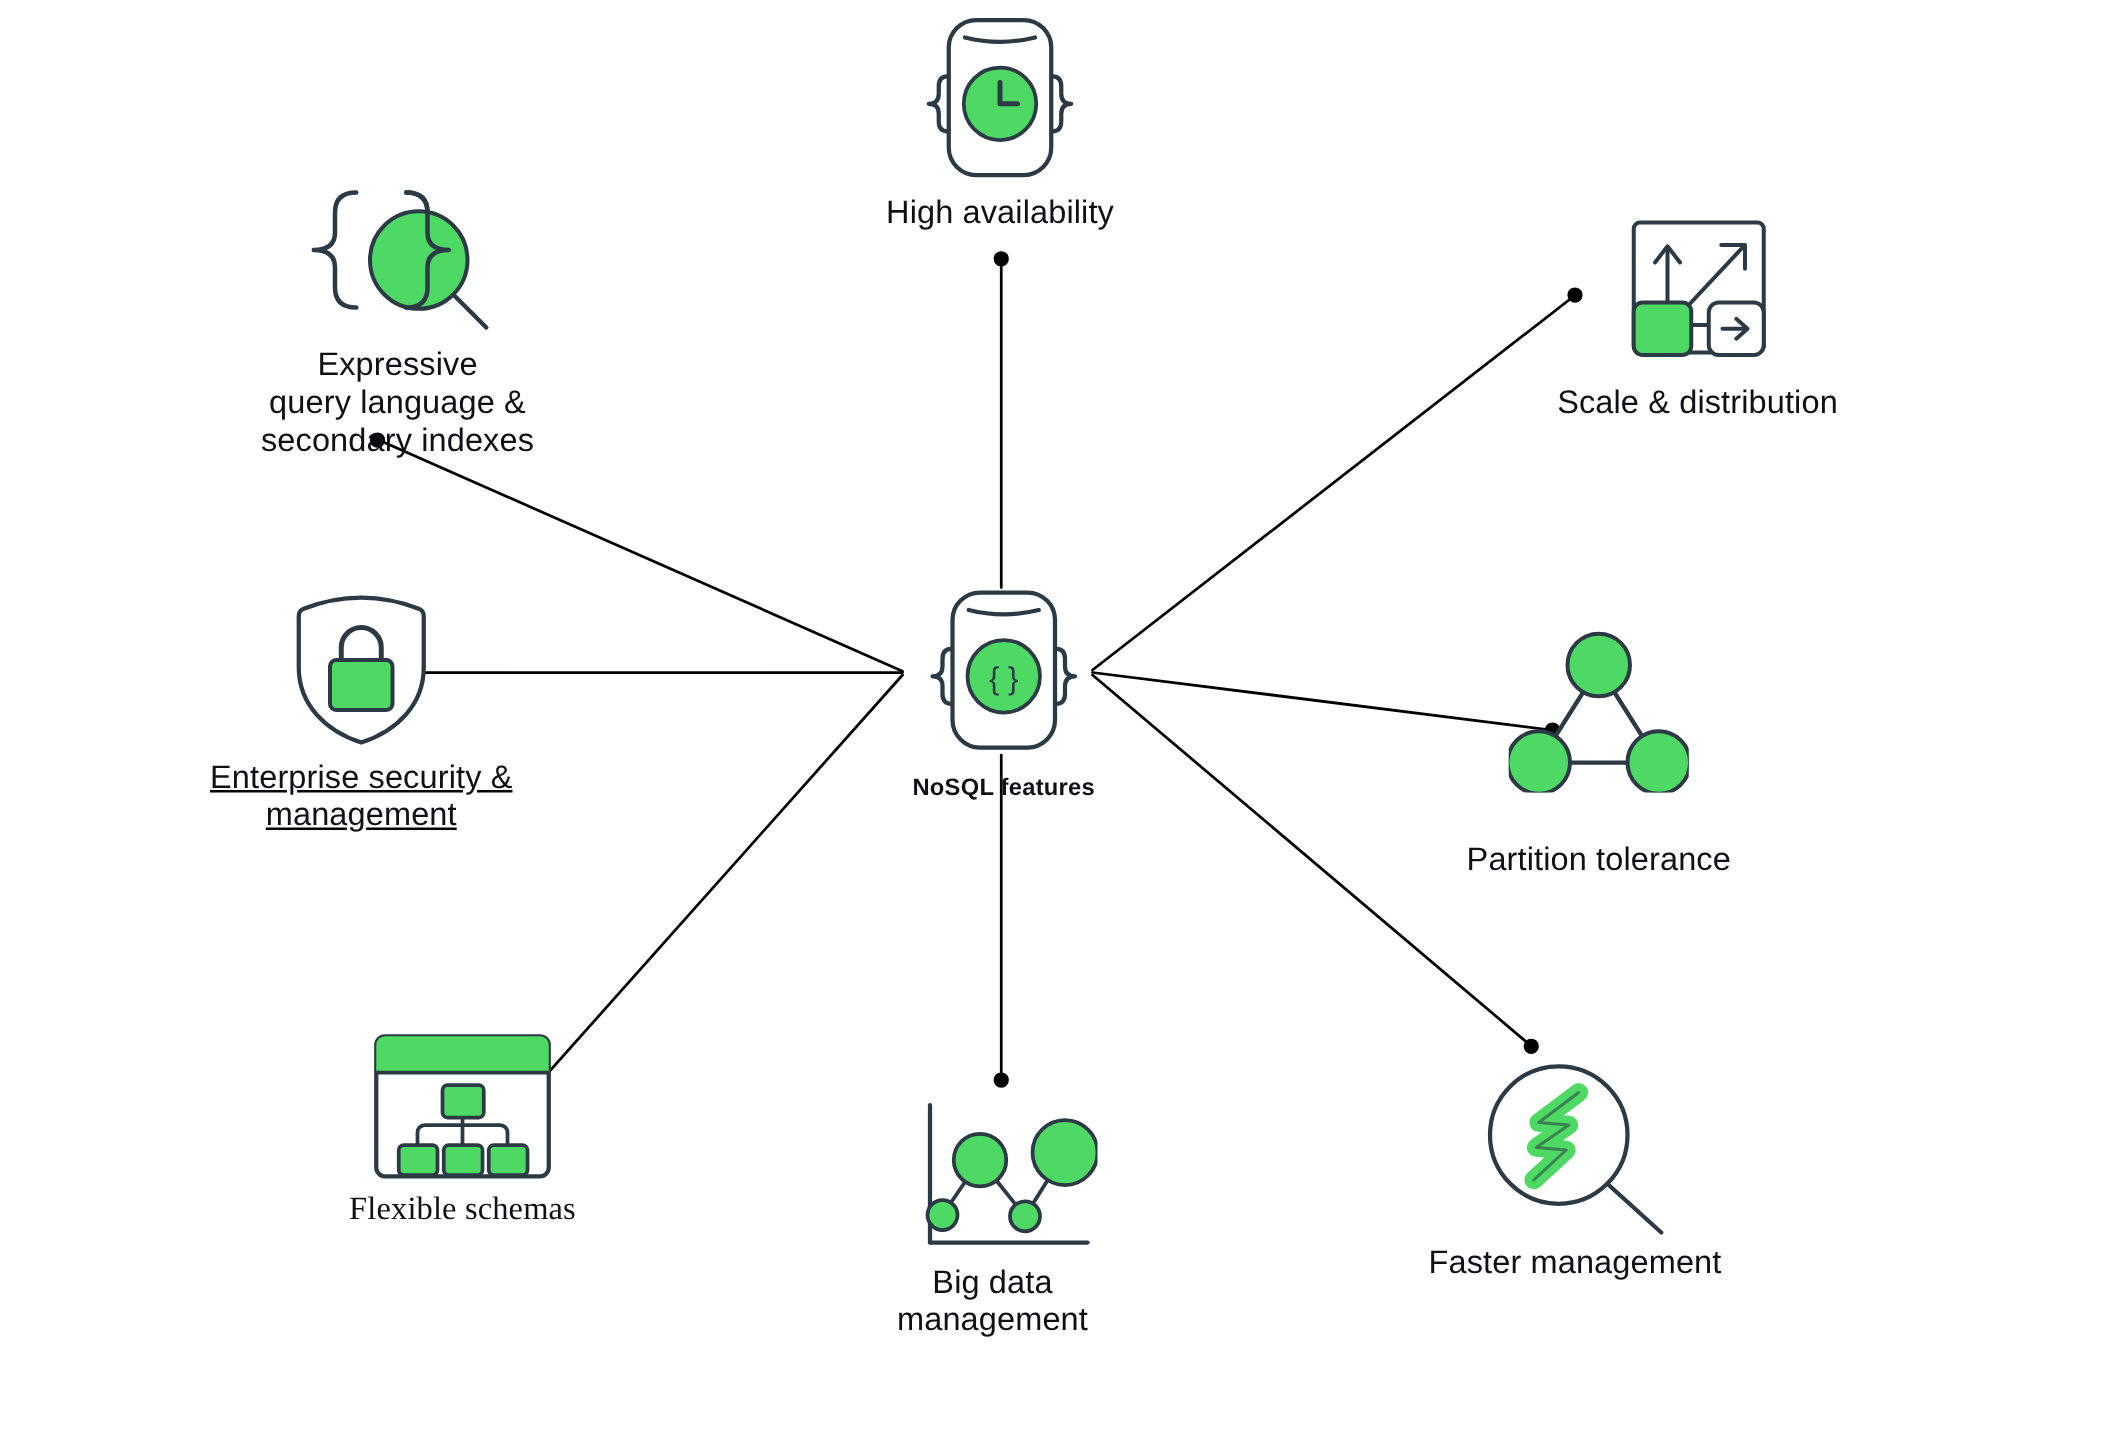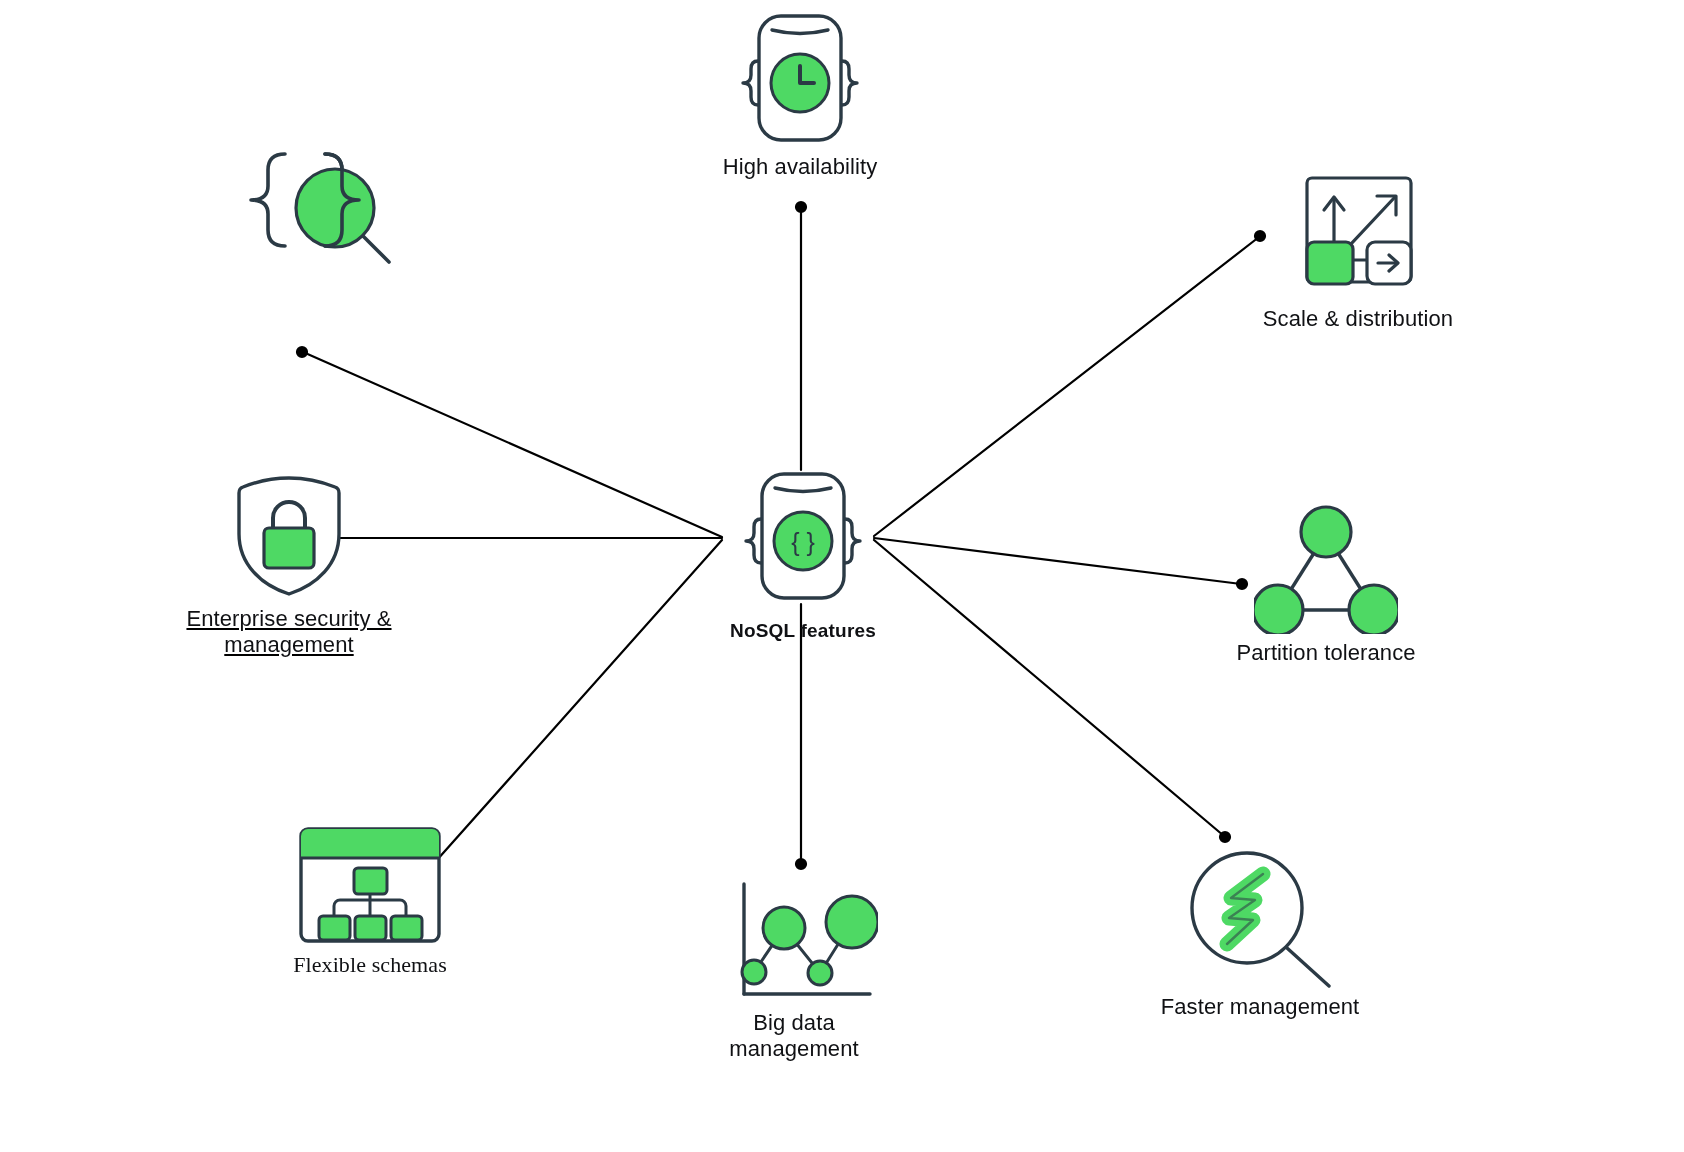--- a/index.html
+++ b/index.html
@@ -34,40 +34,40 @@
     align-items: center;
     justify-content: flex-start;
   }
   .node .art {
     display: block;
   }
   .node .caption {
     margin-top: 6px;
     text-align: center;
     color: #101114;
-    font-size: 22px;
+    font-size: 26px;
     line-height: 1.17;
     letter-spacing: 0.1px;
     white-space: pre-line;
     font-weight: 400;
   }
   .node.center .caption {
     font-weight: 700;
     font-size: 19px;
     margin-top: 16px;
     letter-spacing: 0.2px;
   }
 
   
   #node-high-availability { left: 663px; top: 8px;   width: 274px; }
   #node-expressive        { left: 158px; top: 142px; width: 320px; }
   #node-scale             { left: 1193px; top: 172px; width: 330px; }
   #node-security          { left: 124px; top: 472px; width: 330px; text-decoration: underline; }
   #node-center            { left: 671px; top: 468px; width: 264px; }
-  #node-partition         { left: 1191px; top: 502px; width: 270px; }
+  #node-partition         { left: 1144px; top: 502px; width: 270px; gap: 32px; }
   #node-flexible          { left: 230px; top: 824px; width: 280px; font-family: Liberation Serif, serif; }
   #node-bigdata           { left: 688px; top: 876px; width: 212px; }
   #node-faster            { left: 1110px; top: 846px; width: 300px; }
 </style>
 </head>
 <body>
 
 <div id="stage">
 
   <svg id="wire-layer" viewBox="0 0 1684 1152">
@@ -129,20 +129,23 @@
       <path d="M62 12 q-17 0 -17 16 v16 q0 14 -17 14 q17 0 17 14 v16 q0 16 17 16" fill="none" stroke="#2B3A45" stroke-width="3.6" stroke-linecap="round" stroke-linejoin="round"></path>
 
       <path d="M102 12 q17 0 17 16 v16 q0 14 17 14 q-17 0 -17 14 v16 q0 16 -17 16" fill="none" stroke="#2B3A45" stroke-width="3.6" stroke-linecap="round" stroke-linejoin="round"></path>
 
       <circle cx="112" cy="66" r="39" fill="#4ED964" stroke="#2B3A45" stroke-width="3.2"></circle>
 
       <path d="M102 12 q17 0 17 16 v16 q0 14 17 14 q-17 0 -17 14 v16 q0 16 -17 16" fill="none" stroke="#2B3A45" stroke-width="3.6" stroke-linecap="round" stroke-linejoin="round"></path>
 
       <line x1="140" y1="94" x2="166" y2="120" stroke="#2B3A45" stroke-width="3.6" stroke-linecap="round"></line>
     </svg>
+    <div class="caption">Expressive
+query language &amp;
+secondary indexes</div>
   </div>
 
   <div class="node" id="node-security">
     <svg class="art" width="120" height="128" viewBox="0 0 120 128">
       <path d="M60 6 C40 6 24 11 14 15 C11 16 10 18 10 21 V62 C10 92 32 113 60 122 C88 113 110 92 110 62 V21 C110 18 109 16 106 15 C96 11 80 6 60 6 Z" fill="#ffffff" stroke="#2B3A45" stroke-width="3.4" stroke-linejoin="round"></path>
       <path d="M44 57 V46 a16 16 0 0 1 32 0 V57" fill="none" stroke="#2B3A45" stroke-width="4" stroke-linecap="round"></path>
       <rect x="35" y="56" width="50" height="40" rx="5" ry="5" fill="#4ED964" stroke="#2B3A45" stroke-width="3.2"></rect>
     </svg>
     <div class="caption">Enterprise security &amp;
 management</div>

